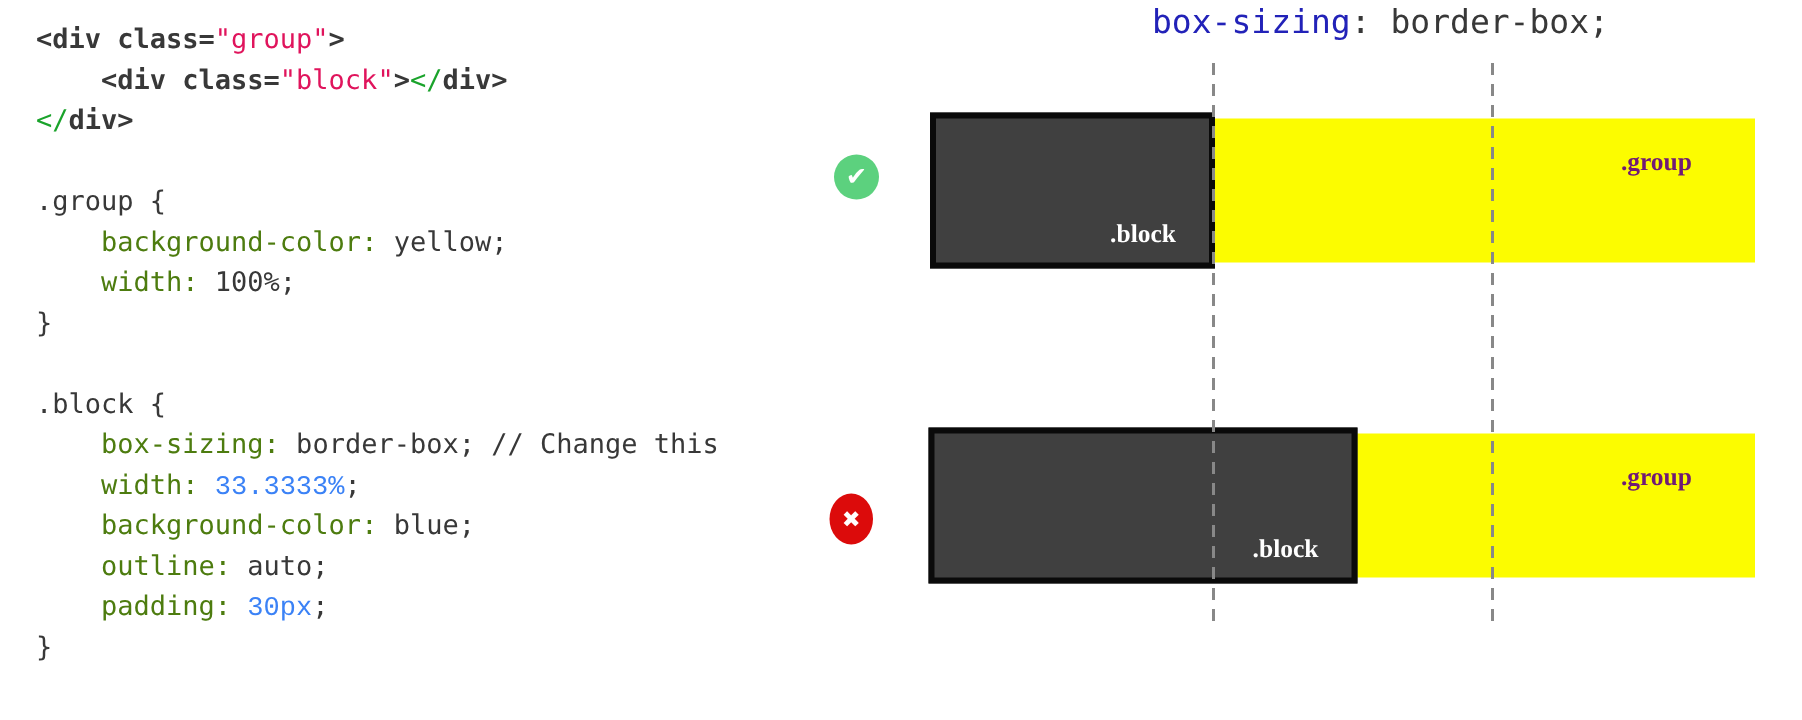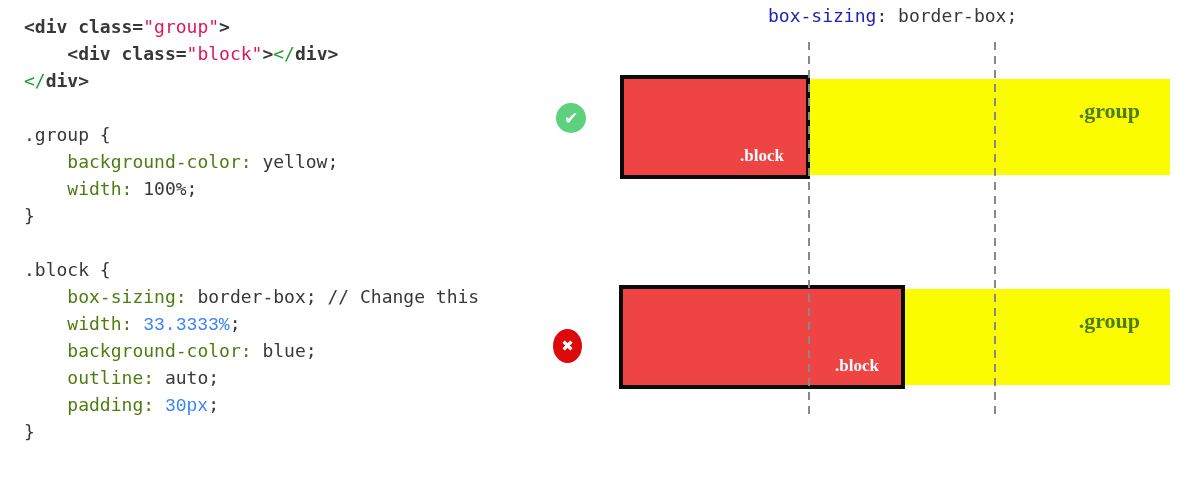--- a/index.html
+++ b/index.html
@@ -27,21 +27,21 @@
   .tok-tag      { color: #383838; font-weight: bold; }
   .tok-string   { color: #e0145c; }
   .tok-green    { color: #1aa32b; }
   .tok-plain    { color: #383838; }
   .tok-property { color: #4d7c0f; }
   .tok-value    { color: #3b82f6; font-family: Liberation Mono, monospace; }
 
   
   .caption {
     position: absolute;
-    font-size: 18px;
+    font-size: 22px;
     line-height: 22px;
     color: #383838;
     white-space: pre;
     z-index: 6;
   }
   #cap-top { left: 768px; top: 5px; }
   #cap-bottom { left: 766px; top: 426px; }
   .caption .k { color: #2222b8; }
 
   
@@ -63,32 +63,32 @@
     width: 546px;
     height: 96px;
     background: #fcfc00;
     z-index: 1;
   }
   #group-top { top: 79px; }
   #group-bottom { top: 289px; }
   .group-label {
     position: absolute;
     top: 19px;
-    right: 30px;
+    right: 42px;
     font-family: "Liberation Serif", "DejaVu Serif", serif;
     font-weight: bold;
-    font-size: 22px;
-    color: #4d7c0f;
+    font-size: 17px;
+    color: #701a75;
   }
 
   
   .block-box {
     position: absolute;
     height: 104px;
-    background: #ef4444;
+    background: #404040;
     border: 4px solid #0a0a0a;
     z-index: 2;
   }
   #block-top { left: 620px; top: 75px; width: 190px; }
   #block-bottom { left: 619px; top: 285px; width: 286px; }
   .block-label {
     position: absolute;
     bottom: 9px;
     right: 22px;
     font-family: "Liberation Serif", "DejaVu Serif", serif;

